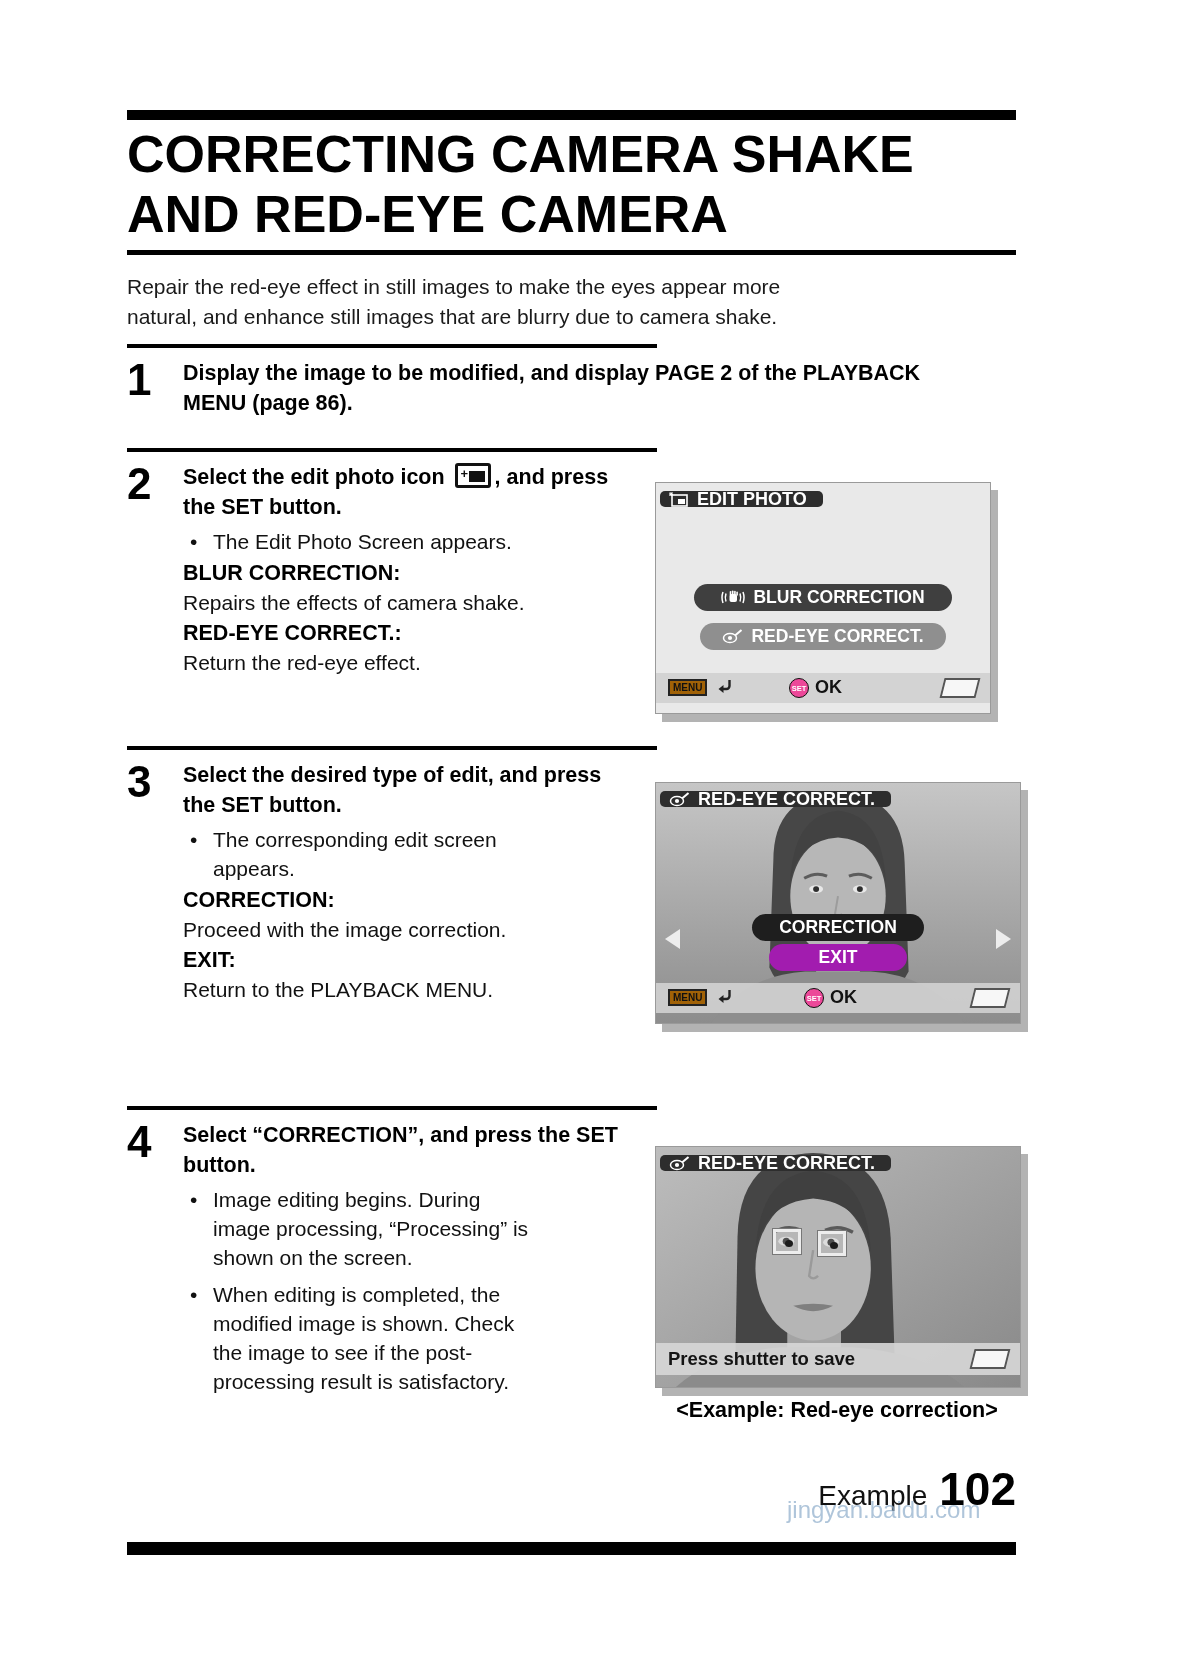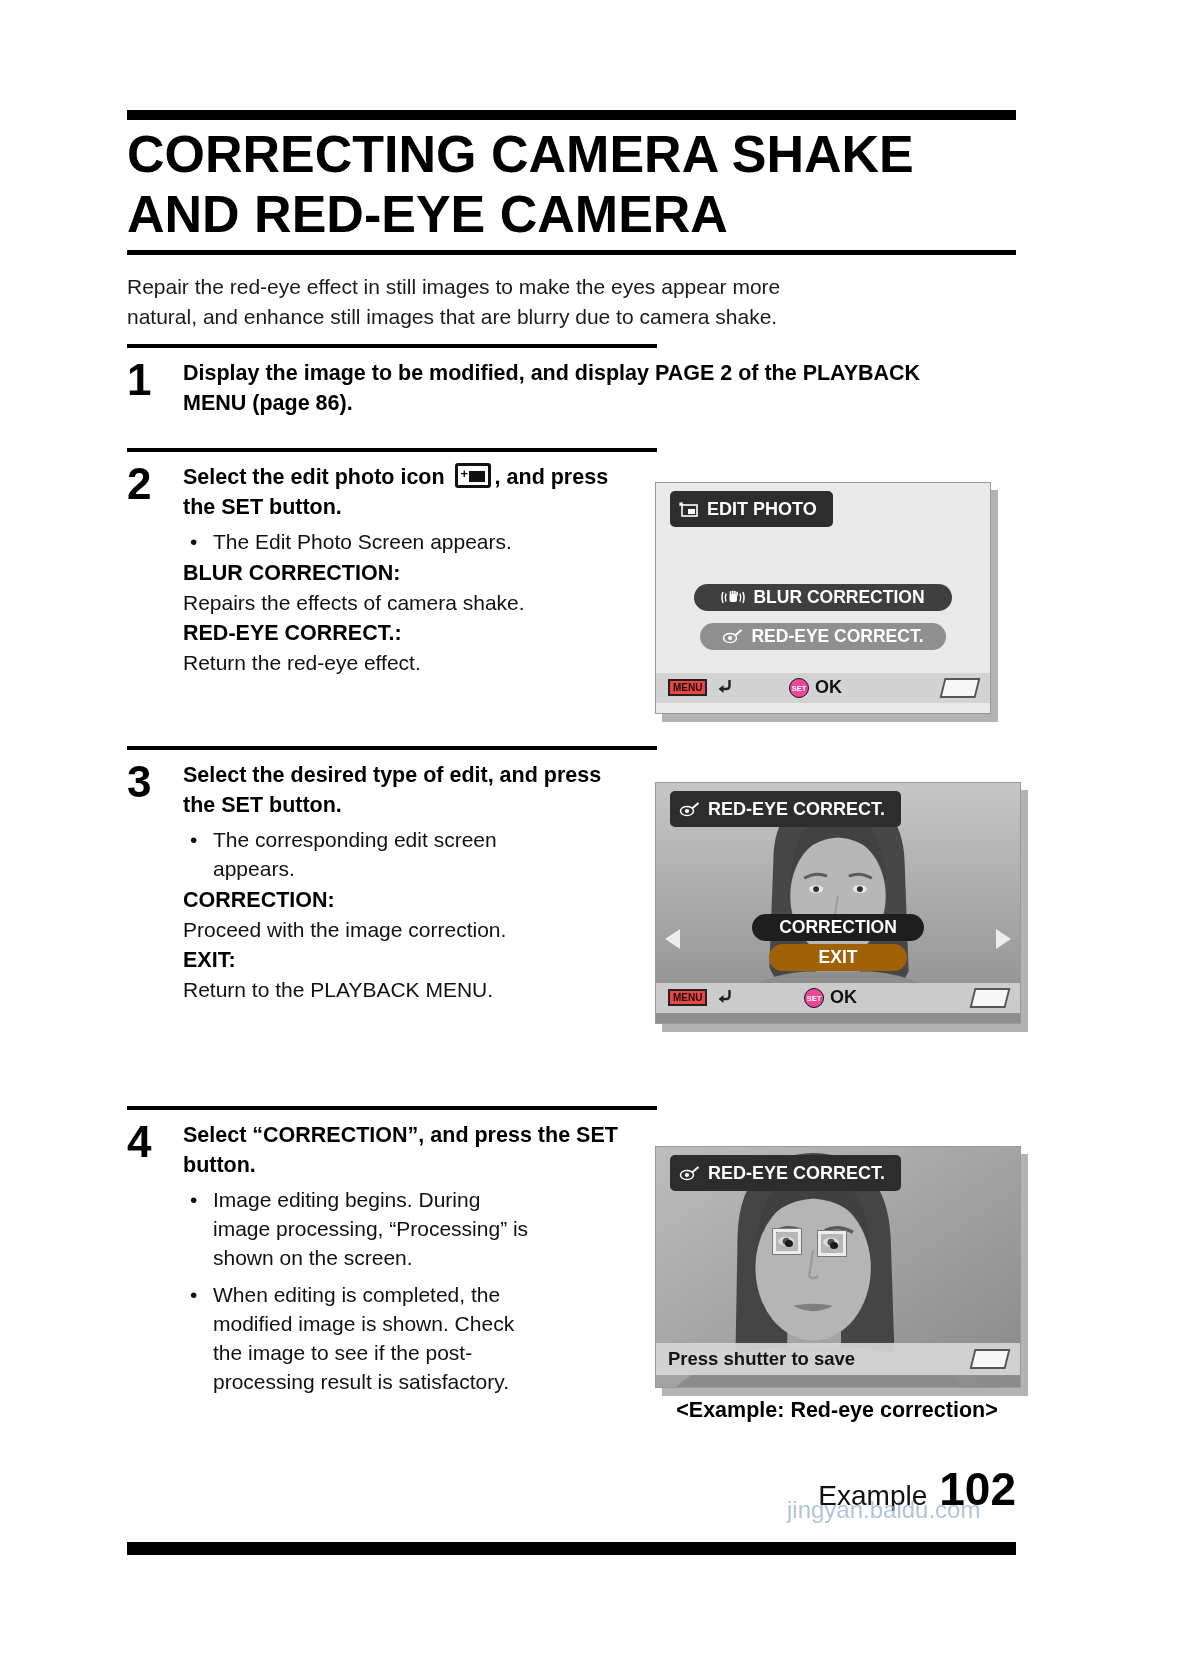--- a/index.html
+++ b/index.html
@@ -38,34 +38,34 @@
   .inline-icon i { position:absolute; right:3px; bottom:3px; width:16px; height:11px; background:#111; }
   .inline-icon b { position:absolute; left:3px; top:1px; font-size:13px; line-height:13px; color:#111; font-weight:bold; }
 
   
   .screen { position:absolute; background:#e9e9e9; box-shadow:7px 8px 0 #b3b3b3; border:1px solid #9a9a9a; }
   .screen1 { left:528px; top:482px;  width:336px; height:232px; }
   .screen2 { left:528px; top:782px;  width:366px; height:242px; }
   .screen3 { left:528px; top:1146px; width:366px; height:242px; }
   .face-svg { position:absolute; inset:0; width:100%; height:100%; }
 
-  .scr-title { position:absolute; top:8px; left:14px; height:36px; background:#2d2d2d; color:#fff;
+  .scr-title { position:absolute; top:8px; left:4px; height:16px; background:#2d2d2d; color:#fff;
                font-weight:bold; font-size:18px; display:inline-flex; align-items:center; gap:8px;
                padding:0 16px 0 9px; border-radius:5px; z-index:3; }
   .pill { position:absolute; left:50%; transform:translateX(-50%); height:27px; border-radius:14px;
           display:flex; align-items:center; justify-content:center; gap:8px;
           color:#fff; font-weight:bold; font-size:17.5px; z-index:3; }
   .pill-blur    { top:101px; width:258px; background:#3f3f3f; }
   .pill-redeye  { top:140px; width:246px; background:#8f8f8f; }
   .pill-correction { top:131px; width:172px; background:#1e1e1e; }
-  .pill-exit       { top:161px; width:138px; background:#a16207; }
+  .pill-exit       { top:161px; width:138px; background:#a21caf; }
 
   .scr-bottom { position:absolute; left:0; right:0; bottom:10px; height:30px;
                 background:rgba(208,208,208,0.92); z-index:4; }
-  .menu-badge { position:absolute; left:12px; top:6px; border:2px solid #222; background:#ef4444;
+  .menu-badge { position:absolute; left:12px; top:6px; border:2px solid #222; background:#a16207;
                 color:#111; font-size:10px; font-weight:bold; padding:1px 3px; line-height:11px; }
   .return-icon { position:absolute; left:60px; top:5px; }
   .set-badge { position:absolute; left:50%; margin-left:-34px; top:5px; width:20px; height:20px;
                border-radius:50%; background:#ec4899; color:#fff; font-size:7.5px; font-weight:bold;
                display:flex; align-items:center; justify-content:center; border:1px solid #111; }
   .ok-label { position:absolute; left:50%; margin-left:-8px; top:4px; font-size:18px; font-weight:bold; color:#111; }
   .card-icon { position:absolute; right:12px; top:5px; width:36px; height:20px; background:#f7f7f7;
                border:2px solid #555; transform:skewX(-14deg); }
 
   .save-bar { position:absolute; left:0; right:0; bottom:12px; height:32px;

